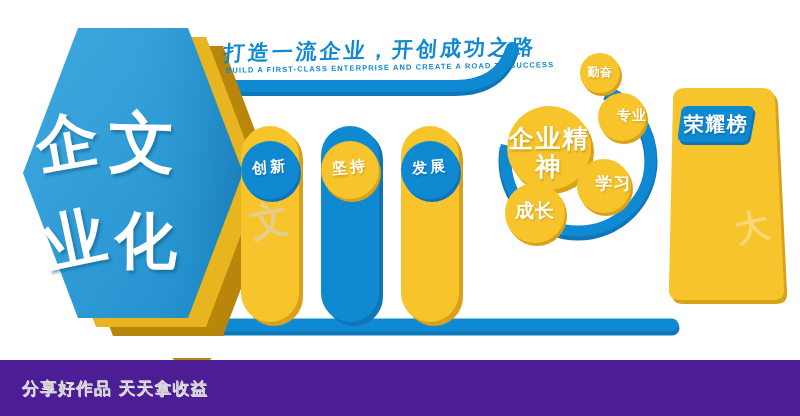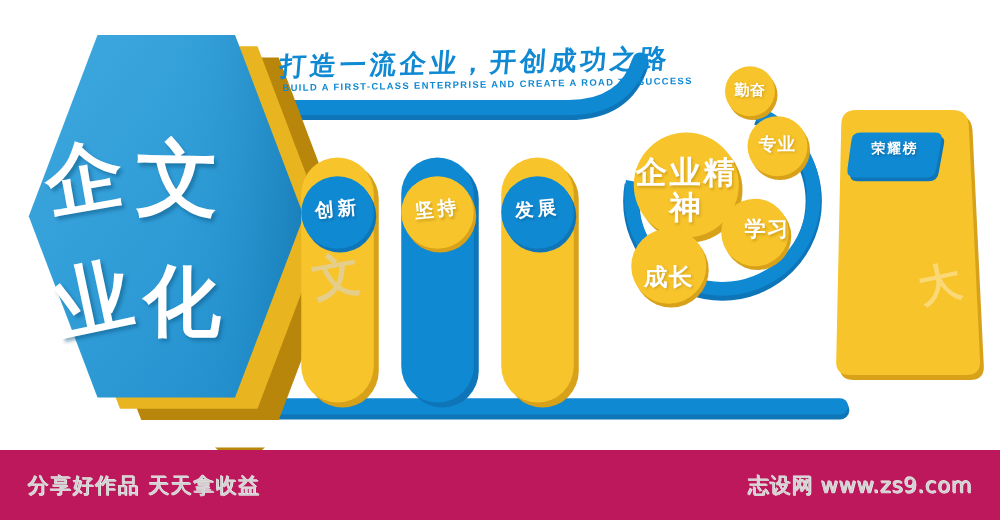--- a/index.html
+++ b/index.html
@@ -125,34 +125,34 @@
     text-shadow: 1px 1px 2px rgba(140,95,0,0.35);
   }
   .circ-label-xs {
     font-size: 12px;
     letter-spacing: 0.5px;
     text-shadow: 1px 1px 2px rgba(140,95,0,0.35);
   }
 
   
   #honor-label {
-    font-size: 11px;
+    font-size: 20px;
     letter-spacing: 1.5px;
     text-shadow: 1px 2px 2px rgba(0,0,0,0.2);
     text-align: center;
   }
 
   
   #footer {
     position: absolute;
     left: 0;
     top: 360px;
     width: 800px;
     height: 56px;
-    background: #be185d;
+    background: #4c1d95;
     display: flex;
     align-items: center;
     justify-content: space-between;
     padding: 0 22px;
     box-sizing: border-box;
   }
   .foot-text {
     font-size: 17px;
     color: #cfcfcf;
     letter-spacing: 1px;
@@ -285,27 +285,26 @@
 
     <div id="headline-cn">打造一流企业，开创成功之路</div>
     <div id="headline-en">Build a first-class enterprise and create a road to success</div>
 
     <div class="txt pill-label" style="left:240px; top:160px; width:60px;">创新</div>
     <div class="txt pill-label" style="left:320px; top:160px; width:60px;">坚持</div>
     <div class="txt pill-label" style="left:400px; top:160px; width:60px;">发展</div>
 
     <div class="txt circ-label-main" style="left:503px; top:124px;">企业精神</div>
     <div class="txt circ-label-xs" style="left:578px; top:66px; width:44px;">勤奋</div>
-    <div class="txt circ-label-sm" style="left:598px; top:108px; width:48px;">专业</div>
+    <div class="txt circ-label-sm" style="left:598px; top:108px; width:48px;padding-left:10px;">专业</div>
     <div class="txt circ-label-sm" style="left:578px; top:175px; width:71px; font-size:17px;">学习</div>
-    <div class="txt circ-label-sm" style="left:507px; top:201px; width:56px; font-size:19px;margin-top:12px;">成长</div>
+    <div class="txt circ-label-sm" style="left:507px; top:201px; width:56px; font-size:19px;">成长</div>
 
     <div id="honor-label" class="txt" style="left:681px; top:114px; width:70px;">荣耀榜</div>
 
   </div>
 
   <div id="foot-marker"></div>
   <div id="footer">
     <div class="foot-text" id="foot-left">分享好作品 天天拿收益</div>
-    <div class="foot-text" id="foot-right">志设网 www.zs9.com</div>
   </div>
 
 </div>
 
 </body></html>

